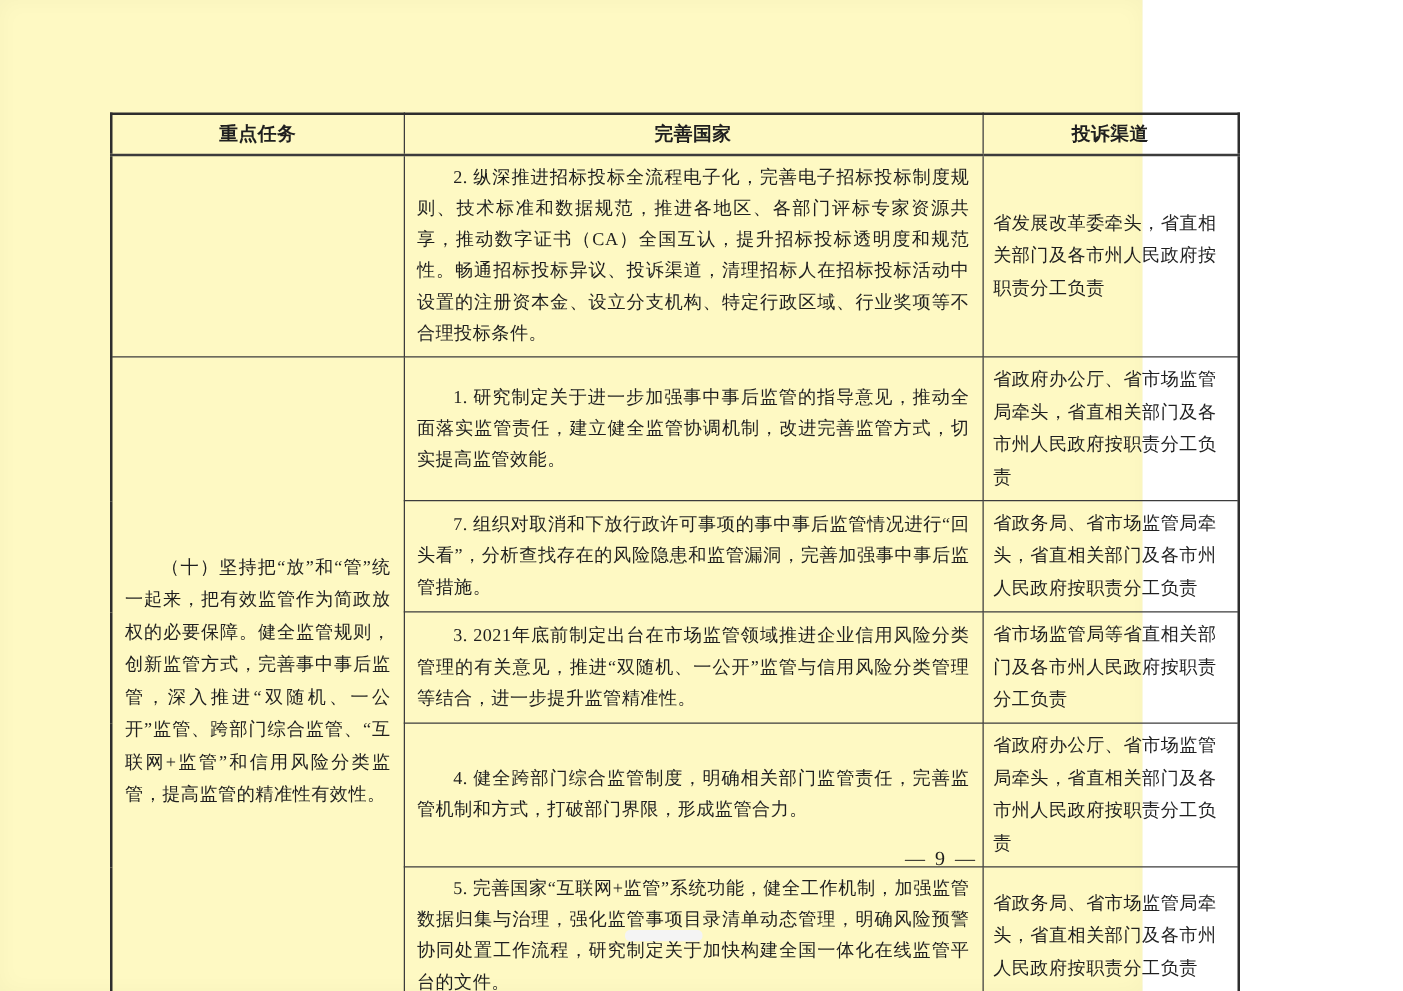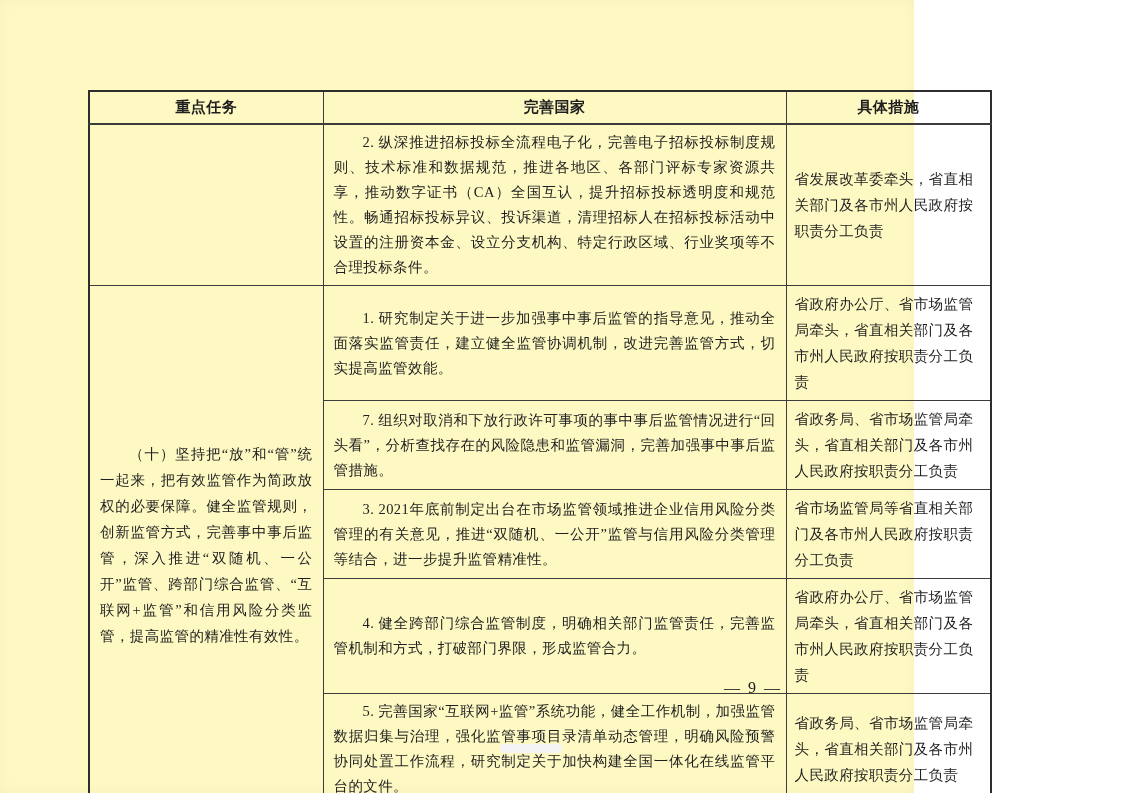--- a/index.html
+++ b/index.html
@@ -89,21 +89,21 @@
   <table class="doc-table">
     <colgroup>
       <col style="width:234px">
       <col style="width:463px">
       <col style="width:205px">
     </colgroup>
     <tbody>
         <tr style="height:33px">
       <th>重点任务</th>
       <th>完善国家</th>
-      <th>具体措施</th>
+      <th>投诉渠道</th>
     </tr>
     <tr style="height:143px">
       <td class="task-cell"></td>
       <td class="measure-cell">2. 纵深推进招标投标全流程电子化，完善电子招标投标制度规则、技术标准和数据规范，推进各地区、各部门评标专家资源共享，推动数字证书（CA）全国互认，提升招标投标透明度和规范性。畅通招标投标异议、投诉渠道，清理招标人在招标投标活动中设置的注册资本金、设立分支机构、特定行政区域、行业奖项等不合理投标条件。</td>
       <td class="unit-cell">省发展改革委牵头，省直相关部门及各市州人民政府按职责分工负责</td>
     </tr>
     <tr style="height:80px">
       <td class="task-cell" rowspan="5">（十）坚持把“放”和“管”统一起来，把有效监管作为简政放权的必要保障。健全监管规则，创新监管方式，完善事中事后监管，深入推进“双随机、一公开”监管、跨部门综合监管、“互联网+监管”和信用风险分类监管，提高监管的精准性有效性。</td>
       <td class="measure-cell">1. 研究制定关于进一步加强事中事后监管的指导意见，推动全面落实监管责任，建立健全监管协调机制，改进完善监管方式，切实提高监管效能。</td>
       <td class="unit-cell">省政府办公厅、省市场监管局牵头，省直相关部门及各市州人民政府按职责分工负责</td>

